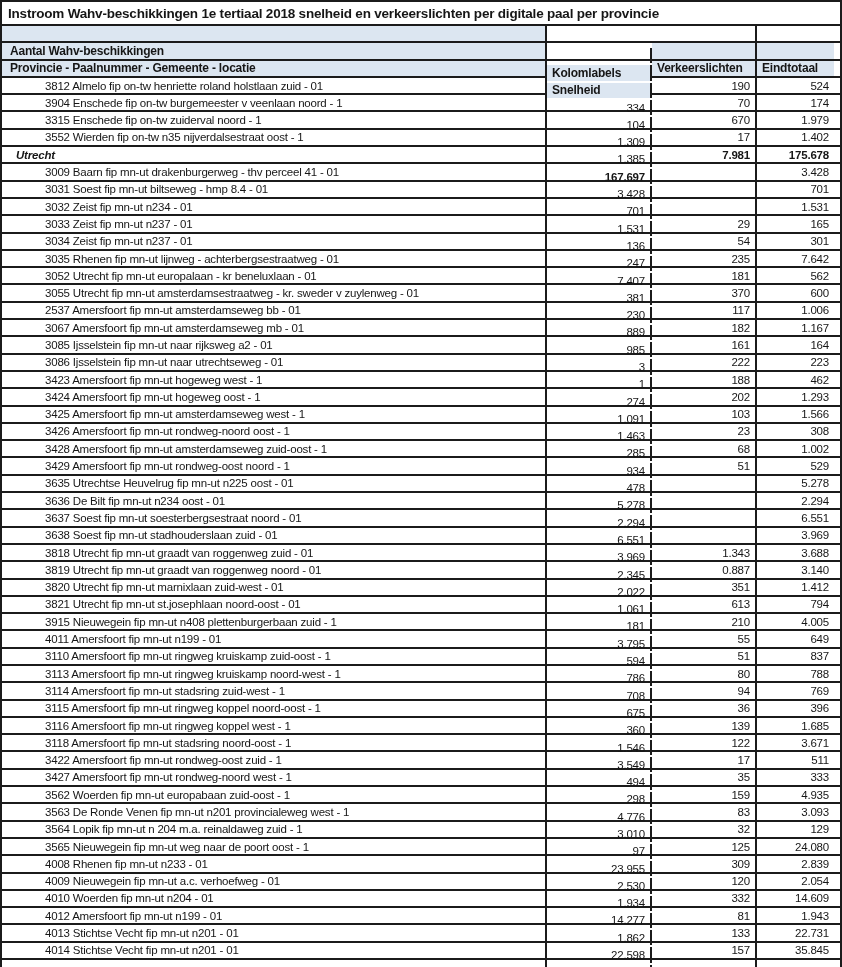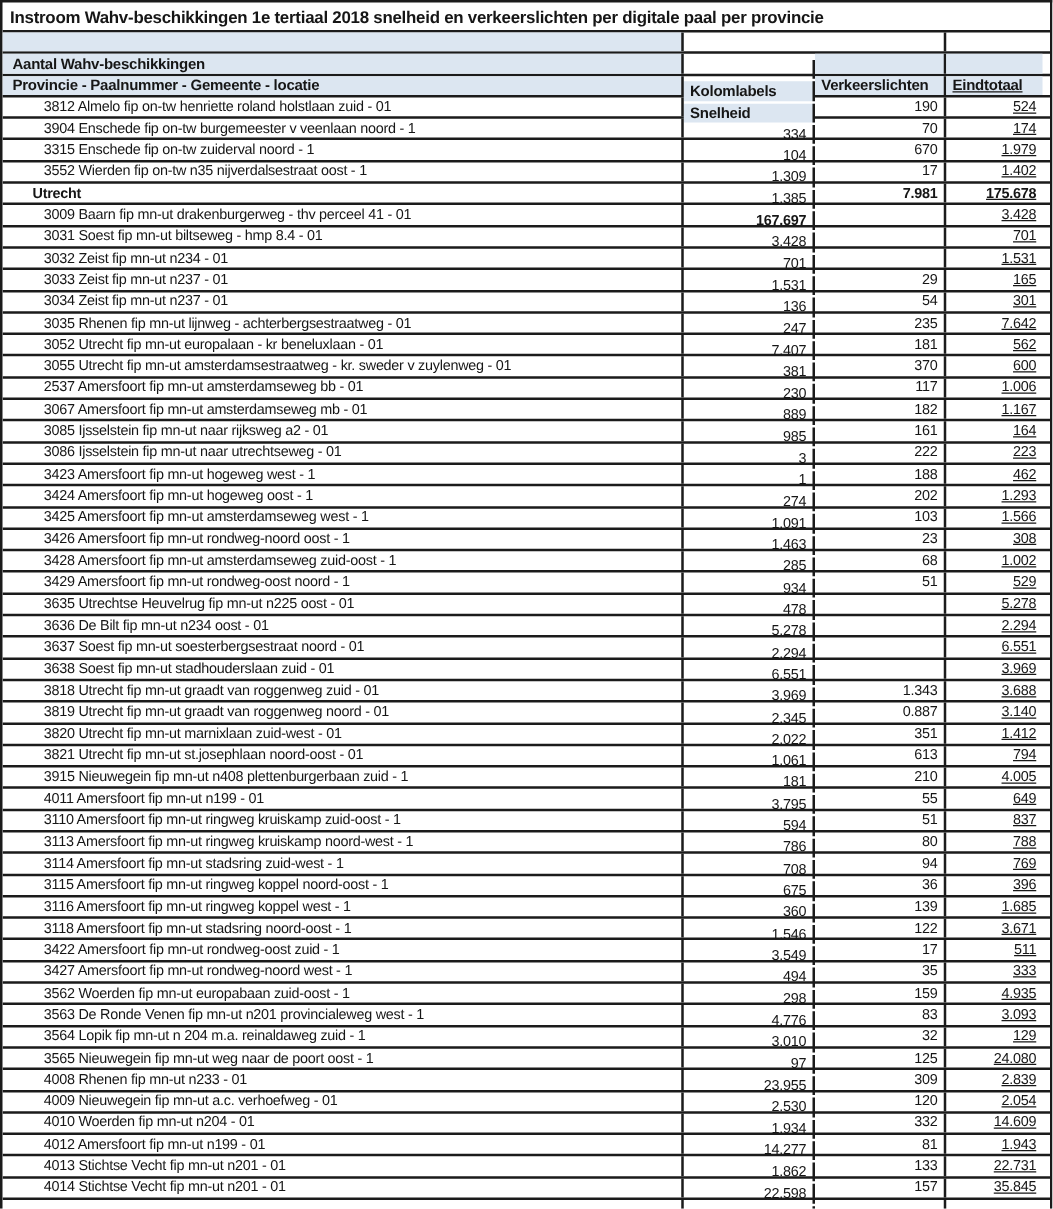--- a/index.html
+++ b/index.html
@@ -41,30 +41,30 @@
   }
   .cell{
     box-sizing:border-box;
     height:100%;
     display:flex;align-items:center;
     overflow:hidden;
   }
   .c-label{width:545px;border-right:2px solid var(--line);padding-left:8px;}
   .c-n1{width:105px;border-right:2px solid var(--line);margin-top:44px;}
   .c-n2{width:105px;border-right:2px solid var(--line);}
-  .c-n3{width:77px;text-decoration:underline;}
+  .c-n3{width:77px;}
   .num{justify-content:flex-end;padding-right:5px;}
   .left{justify-content:flex-start;padding-left:5px;}
   .blue{background:var(--fill);}
   .bold{font-weight:bold;}
   .hdr{font-size:12px;}
   
-  .detail .c-label{padding-left:33px;}
+  .detail .c-label{padding-left:43px;}
   .province{font-weight:bold;}
-  .province .c-label{padding-left:24px;}
+  .province .c-label{padding-left:14px;font-style:italic;}
 </style>
 </head>
 <body>
 
 <div class="sheet">
 
   <div class="title-row">Instroom Wahv-beschikkingen 1e tertiaal 2018 snelheid en verkeerslichten per digitale paal per provincie</div>
 
   <div class="row">
     <div class="cell c-label blue"></div>

